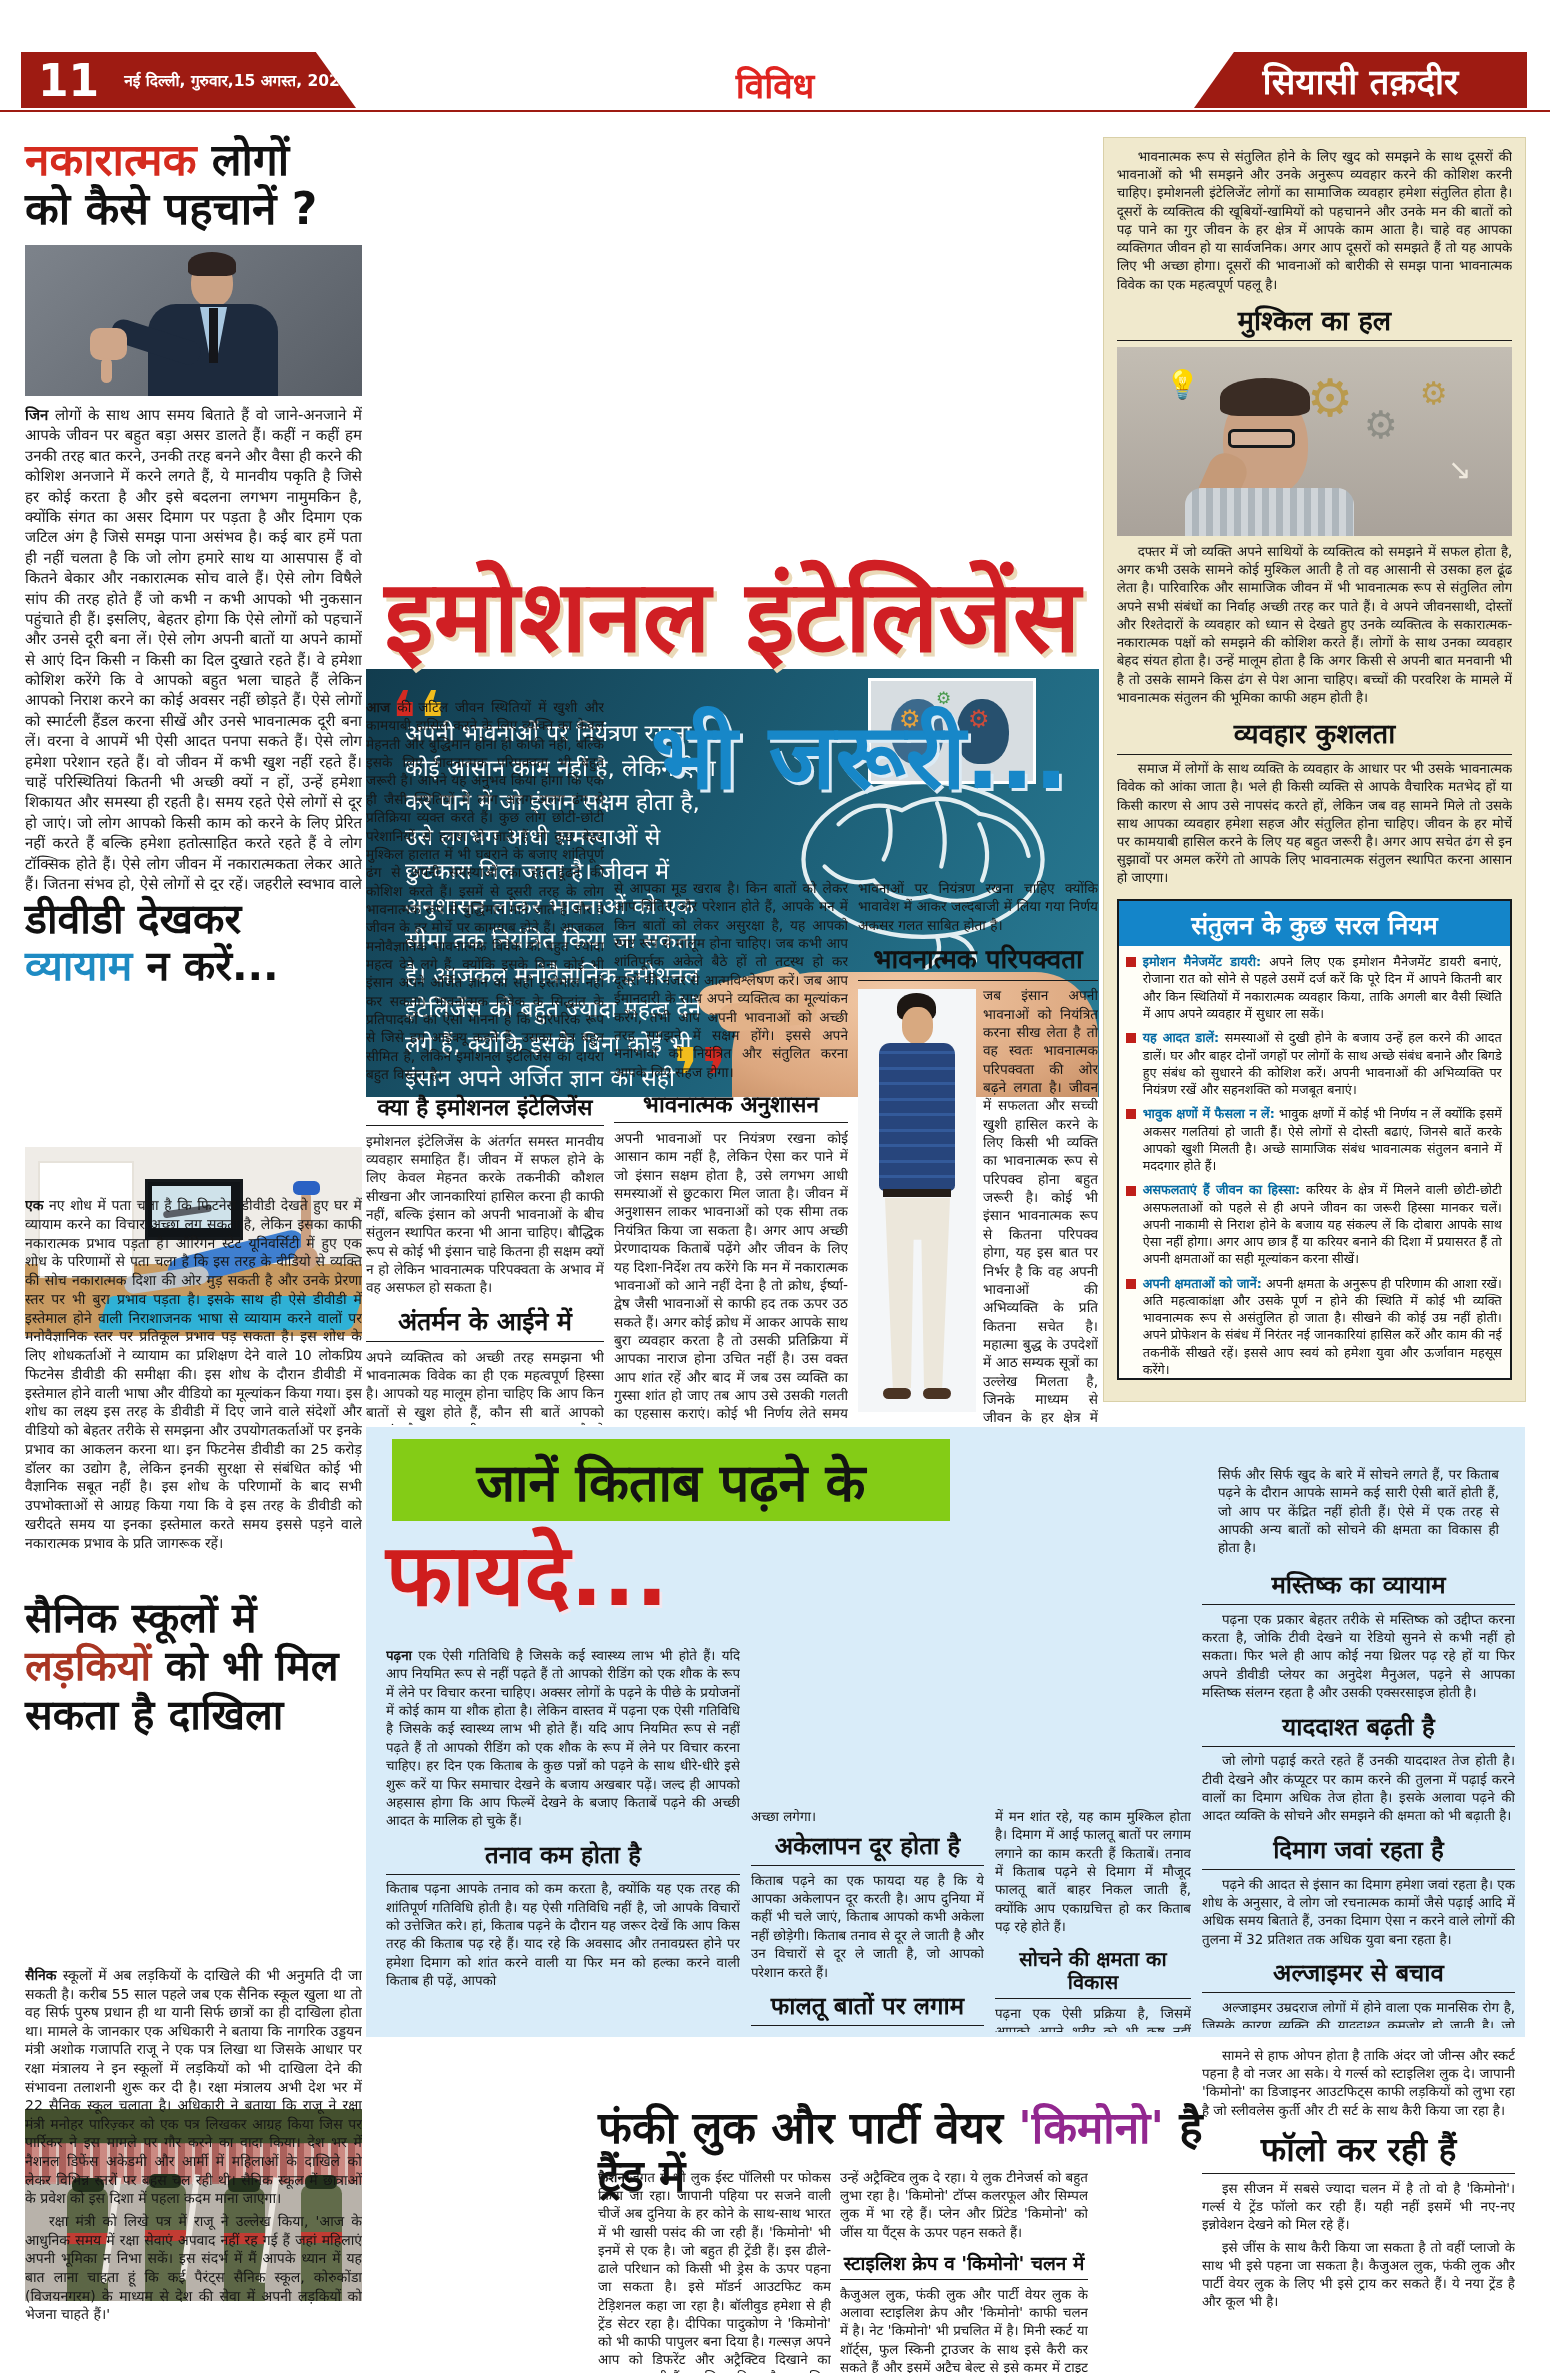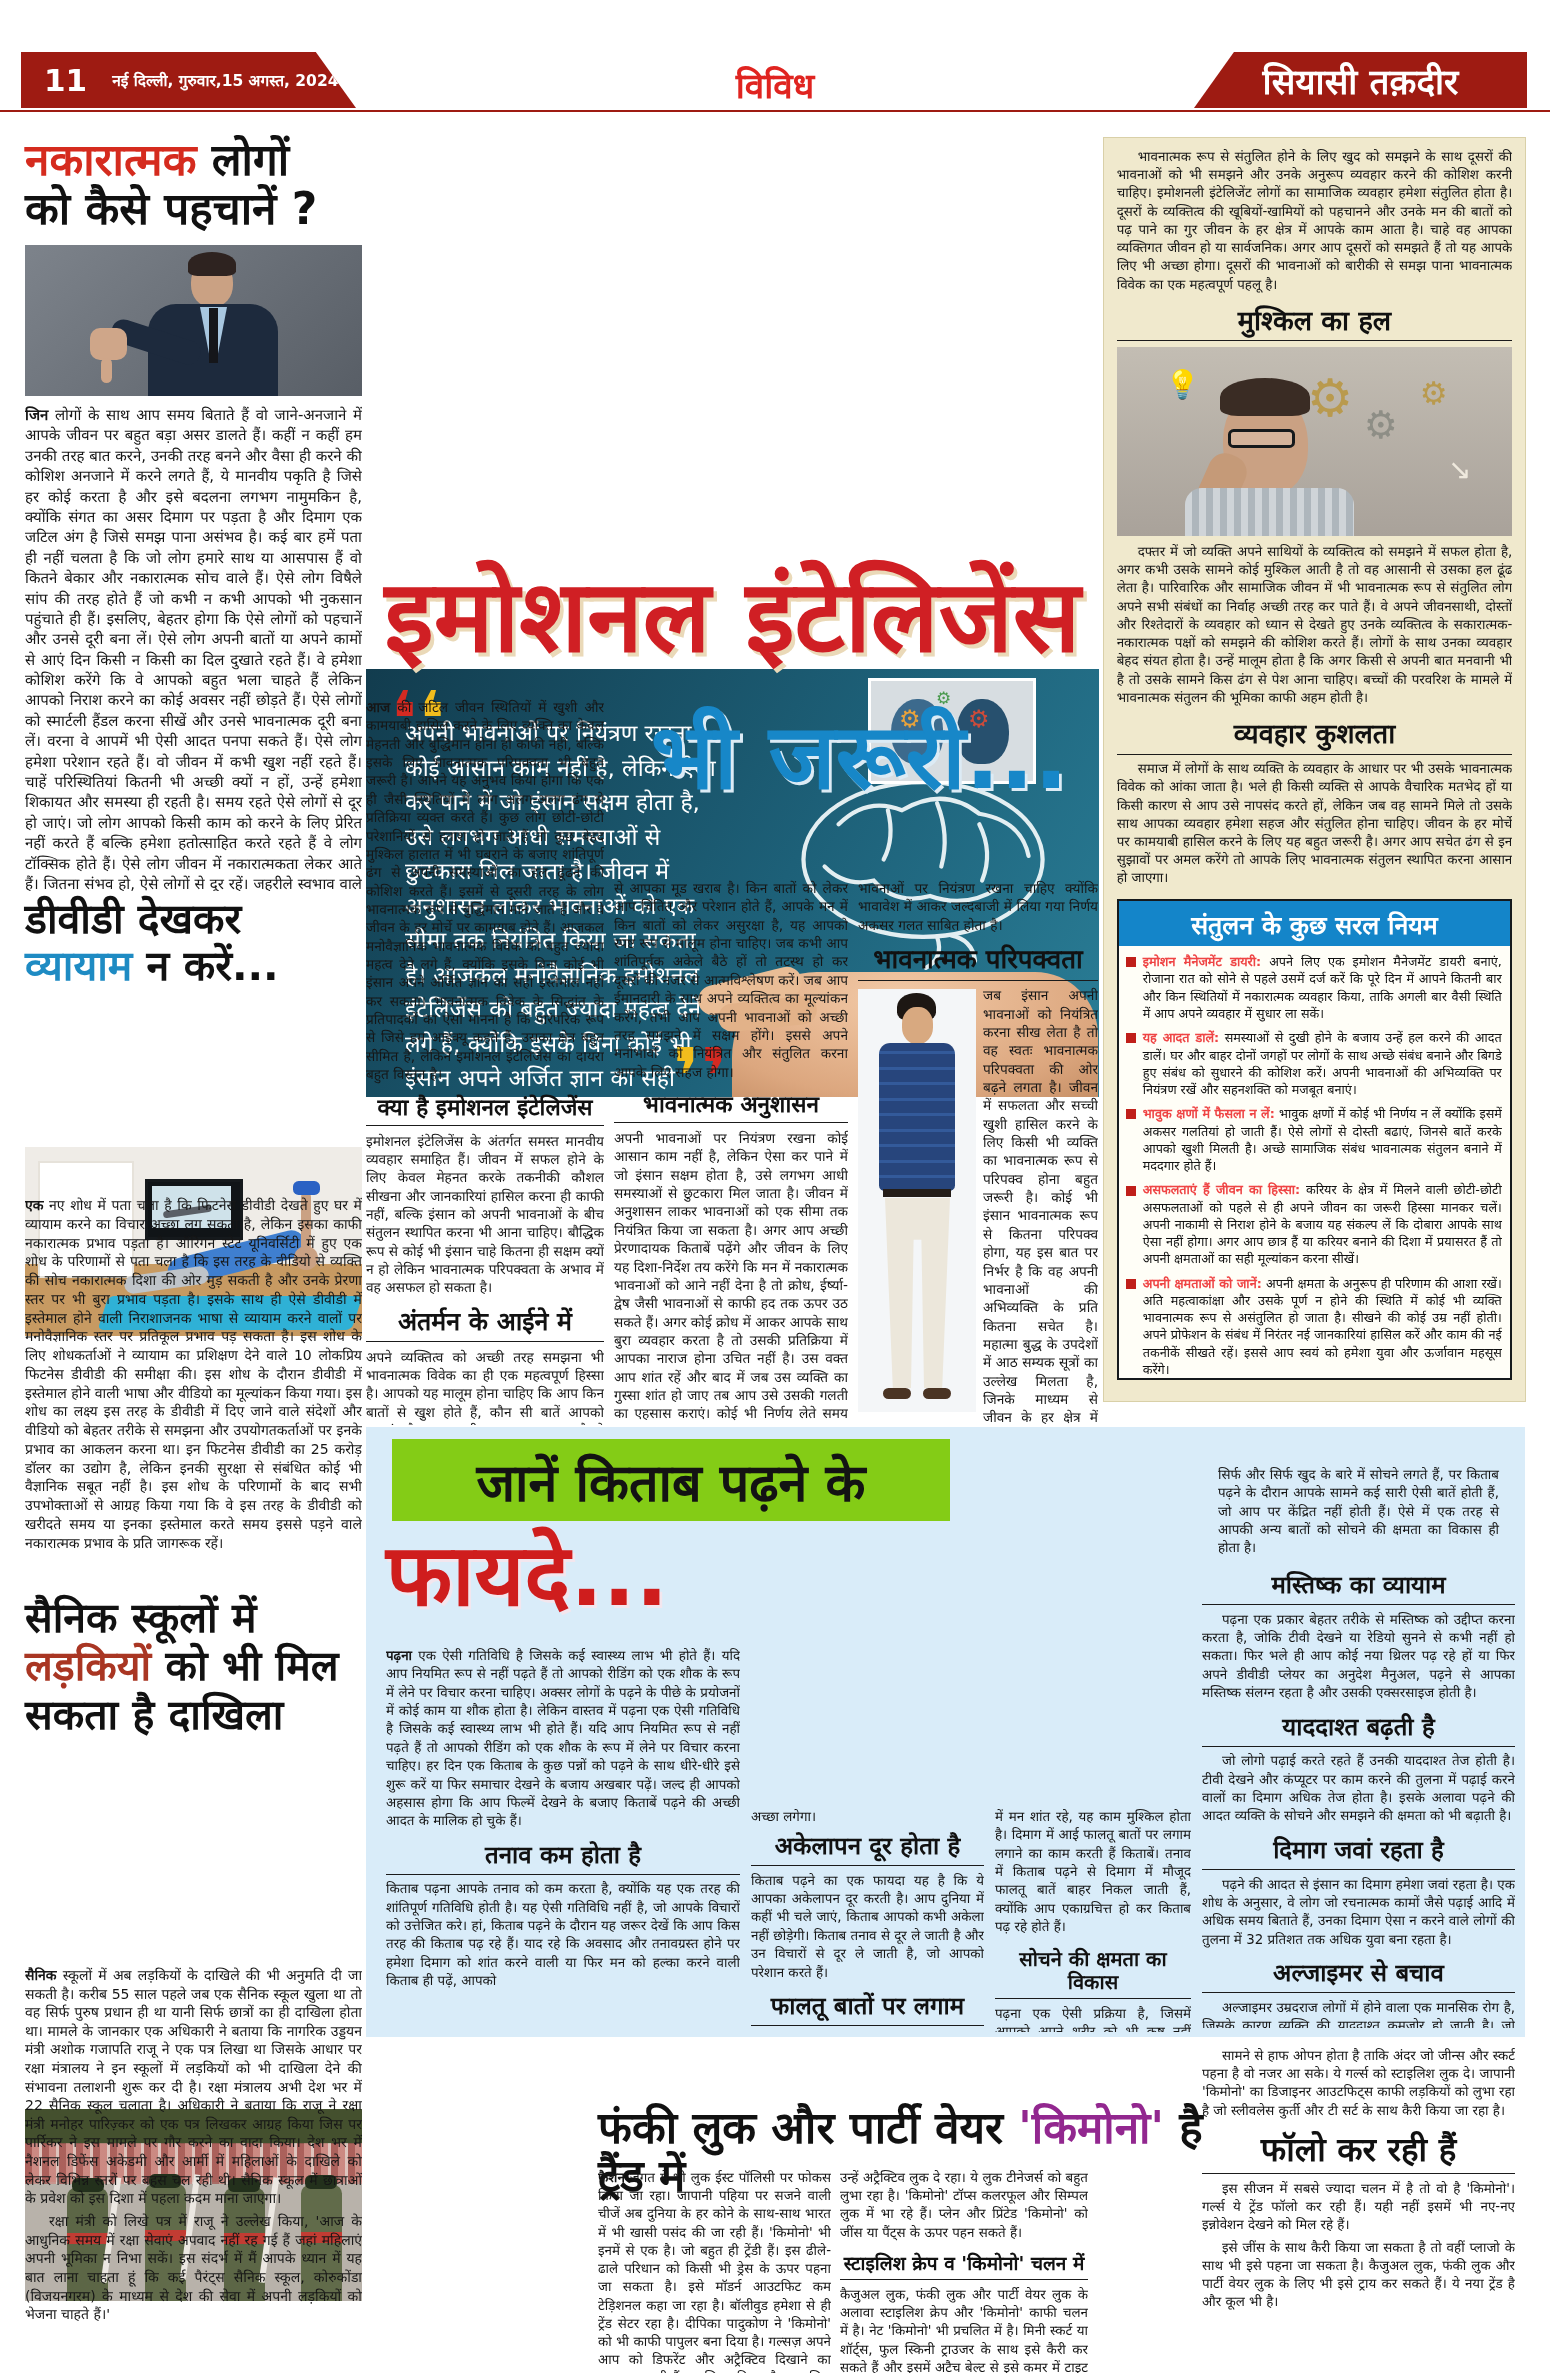--- a/index.html
+++ b/index.html
@@ -16,32 +16,32 @@
   .trap{background:#9e1b12;color:#fff;display:flex;align-items:center;}
   
   .cream{background:#f0e9cd;border:0.7px solid #d9d0a8;}
   .cream .sub{font-size:27px;border-bottom-width:1.4px;}
   .cream .bodytext{font-size:13.4px;line-height:1.36;}
   
   .rulehead{background:#1485c9;color:#fff;font-weight:bold;font-size:25px;text-align:center;
             padding:5.6px 0;}
   .ruleitem{display:flex;gap:7px;margin:7px 8.5px 0 7px;font-size:12.7px;line-height:1.36;text-align:justify;}
   .bullet{flex:0 0 10px;width:10px;height:10px;background:#c01f1a;margin-top:4.2px;}
-  .rlead{color:#ef4444;font-weight:bold;}
+  .rlead{color:#0369a1;font-weight:bold;}
   
   .lb .sub{font-size:24px;}
   .qmark{font-size:78px;line-height:0.6;font-weight:bold;}
 </style>
 </head>
 <body>
 
 <div id="page">
 
   <div class="abs trap" style="left:21px;top:52px;width:335px;height:56px;clip-path:polygon(0 0,88% 0,100% 100%,0 100%);">
-    <span style="font-size:31px;font-weight:bold;margin-left:23px;">11</span>
+    <span style="font-size:44px;font-weight:bold;margin-left:17px;">11</span>
     <span style="font-size:15.5px;font-weight:bold;margin-left:25px;">नई दिल्ली, गुरुवार,15 अगस्त, 2024</span>
   </div>
   <div class="abs" style="left:0;top:61px;width:1550px;text-align:center;">
     <span style="font-size:35px;font-weight:bold;color:#e02420;">विविध</span>
   </div>
   <div class="abs trap" style="left:1194px;top:52px;width:333px;height:56px;clip-path:polygon(12% 0,100% 0,100% 100%,0 100%);justify-content:center;">
     <span style="font-size:35px;font-weight:bold;margin:0 auto;">सियासी तक़दीर</span>
   </div>
   <div class="abs" style="left:0;top:110px;width:1550px;height:2.1px;background:#9e1b12;"></div>
 

